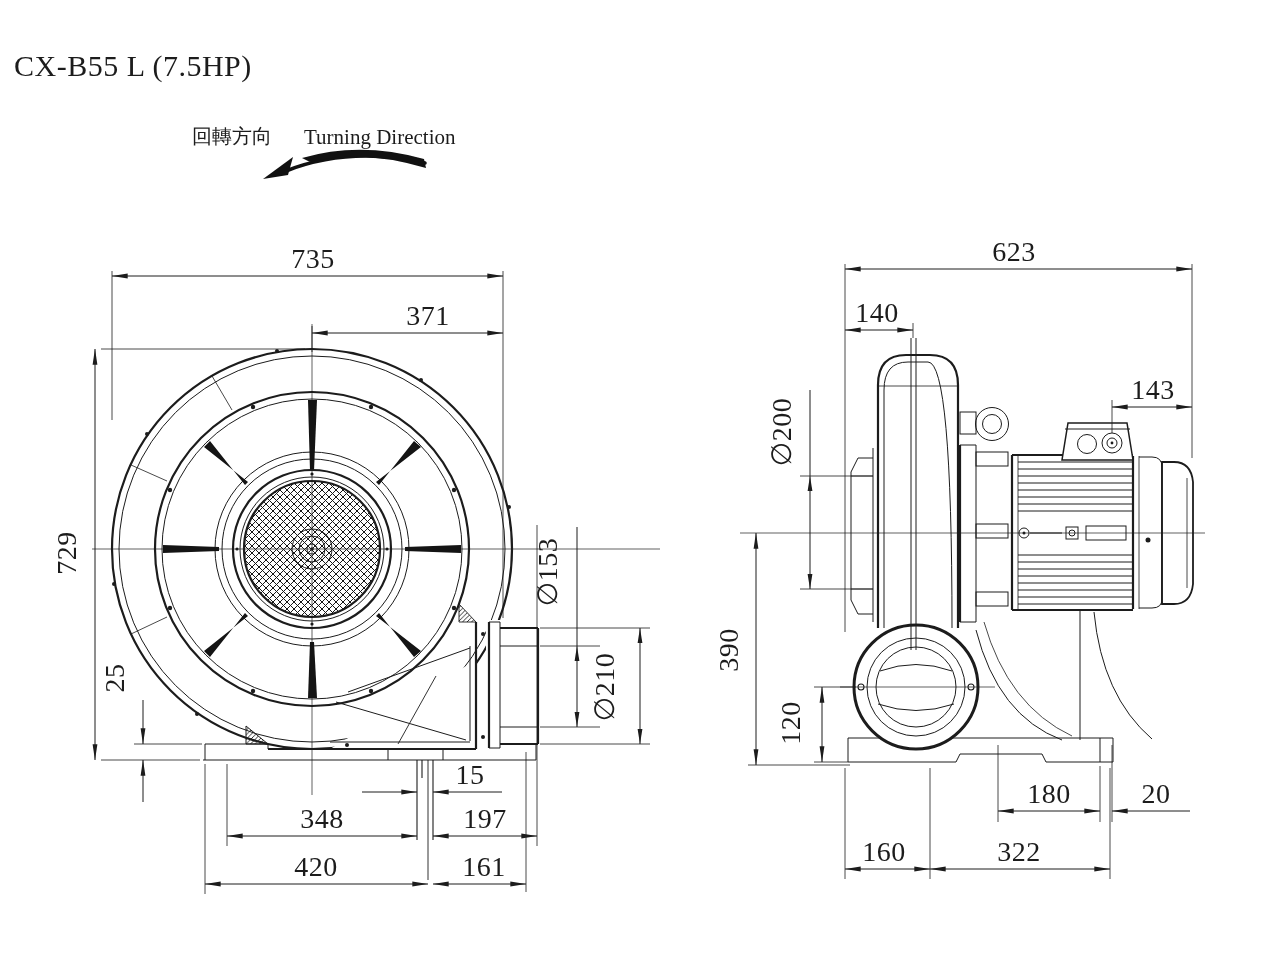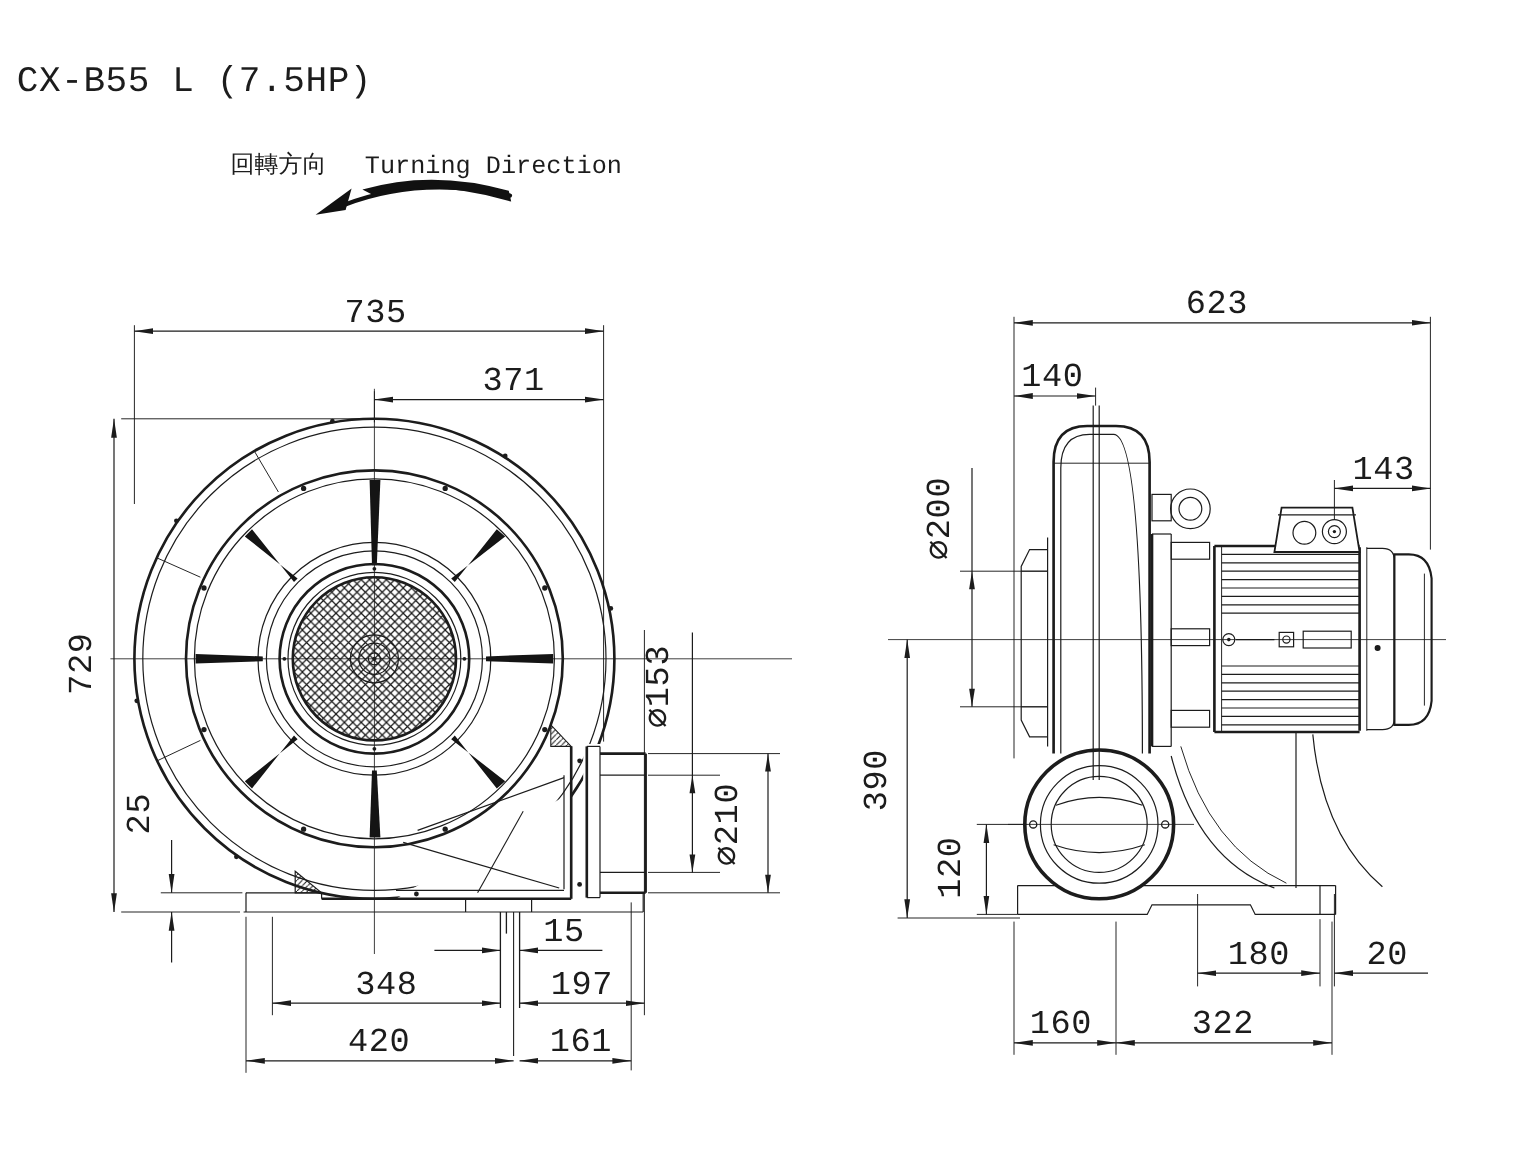--- a/index.html
+++ b/index.html
@@ -1,17 +1,17 @@
 <!DOCTYPE html>
 <html><head>
 <meta charset="utf-8">
 <style>
   html,body{margin:0;padding:0;background:#fff;}
   .canvas{position:relative;width:1268px;height:980px;background:#fff;overflow:hidden;
-          font-family:Liberation Mono, monospace;}
+          font-family:Liberation Serif, serif;}
   svg{position:absolute;left:0;top:0;}
   text{fill:#1c1c1c;}
   .dimtxt{font-size:28px;letter-spacing:0.5px;}
   .titletxt{font-size:30px;letter-spacing:0.5px;}
   .cjk{font-size:20px;}
   .lat{font-size:21px;}
   .thick{stroke:#1c1c1c;stroke-width:2.2;fill:none;}
   .thin{stroke:#1c1c1c;stroke-width:1;fill:none;}
   .hair{stroke:#1c1c1c;stroke-width:0.8;fill:none;}
   .cline{stroke:#1c1c1c;stroke-width:0.7;fill:none;}

